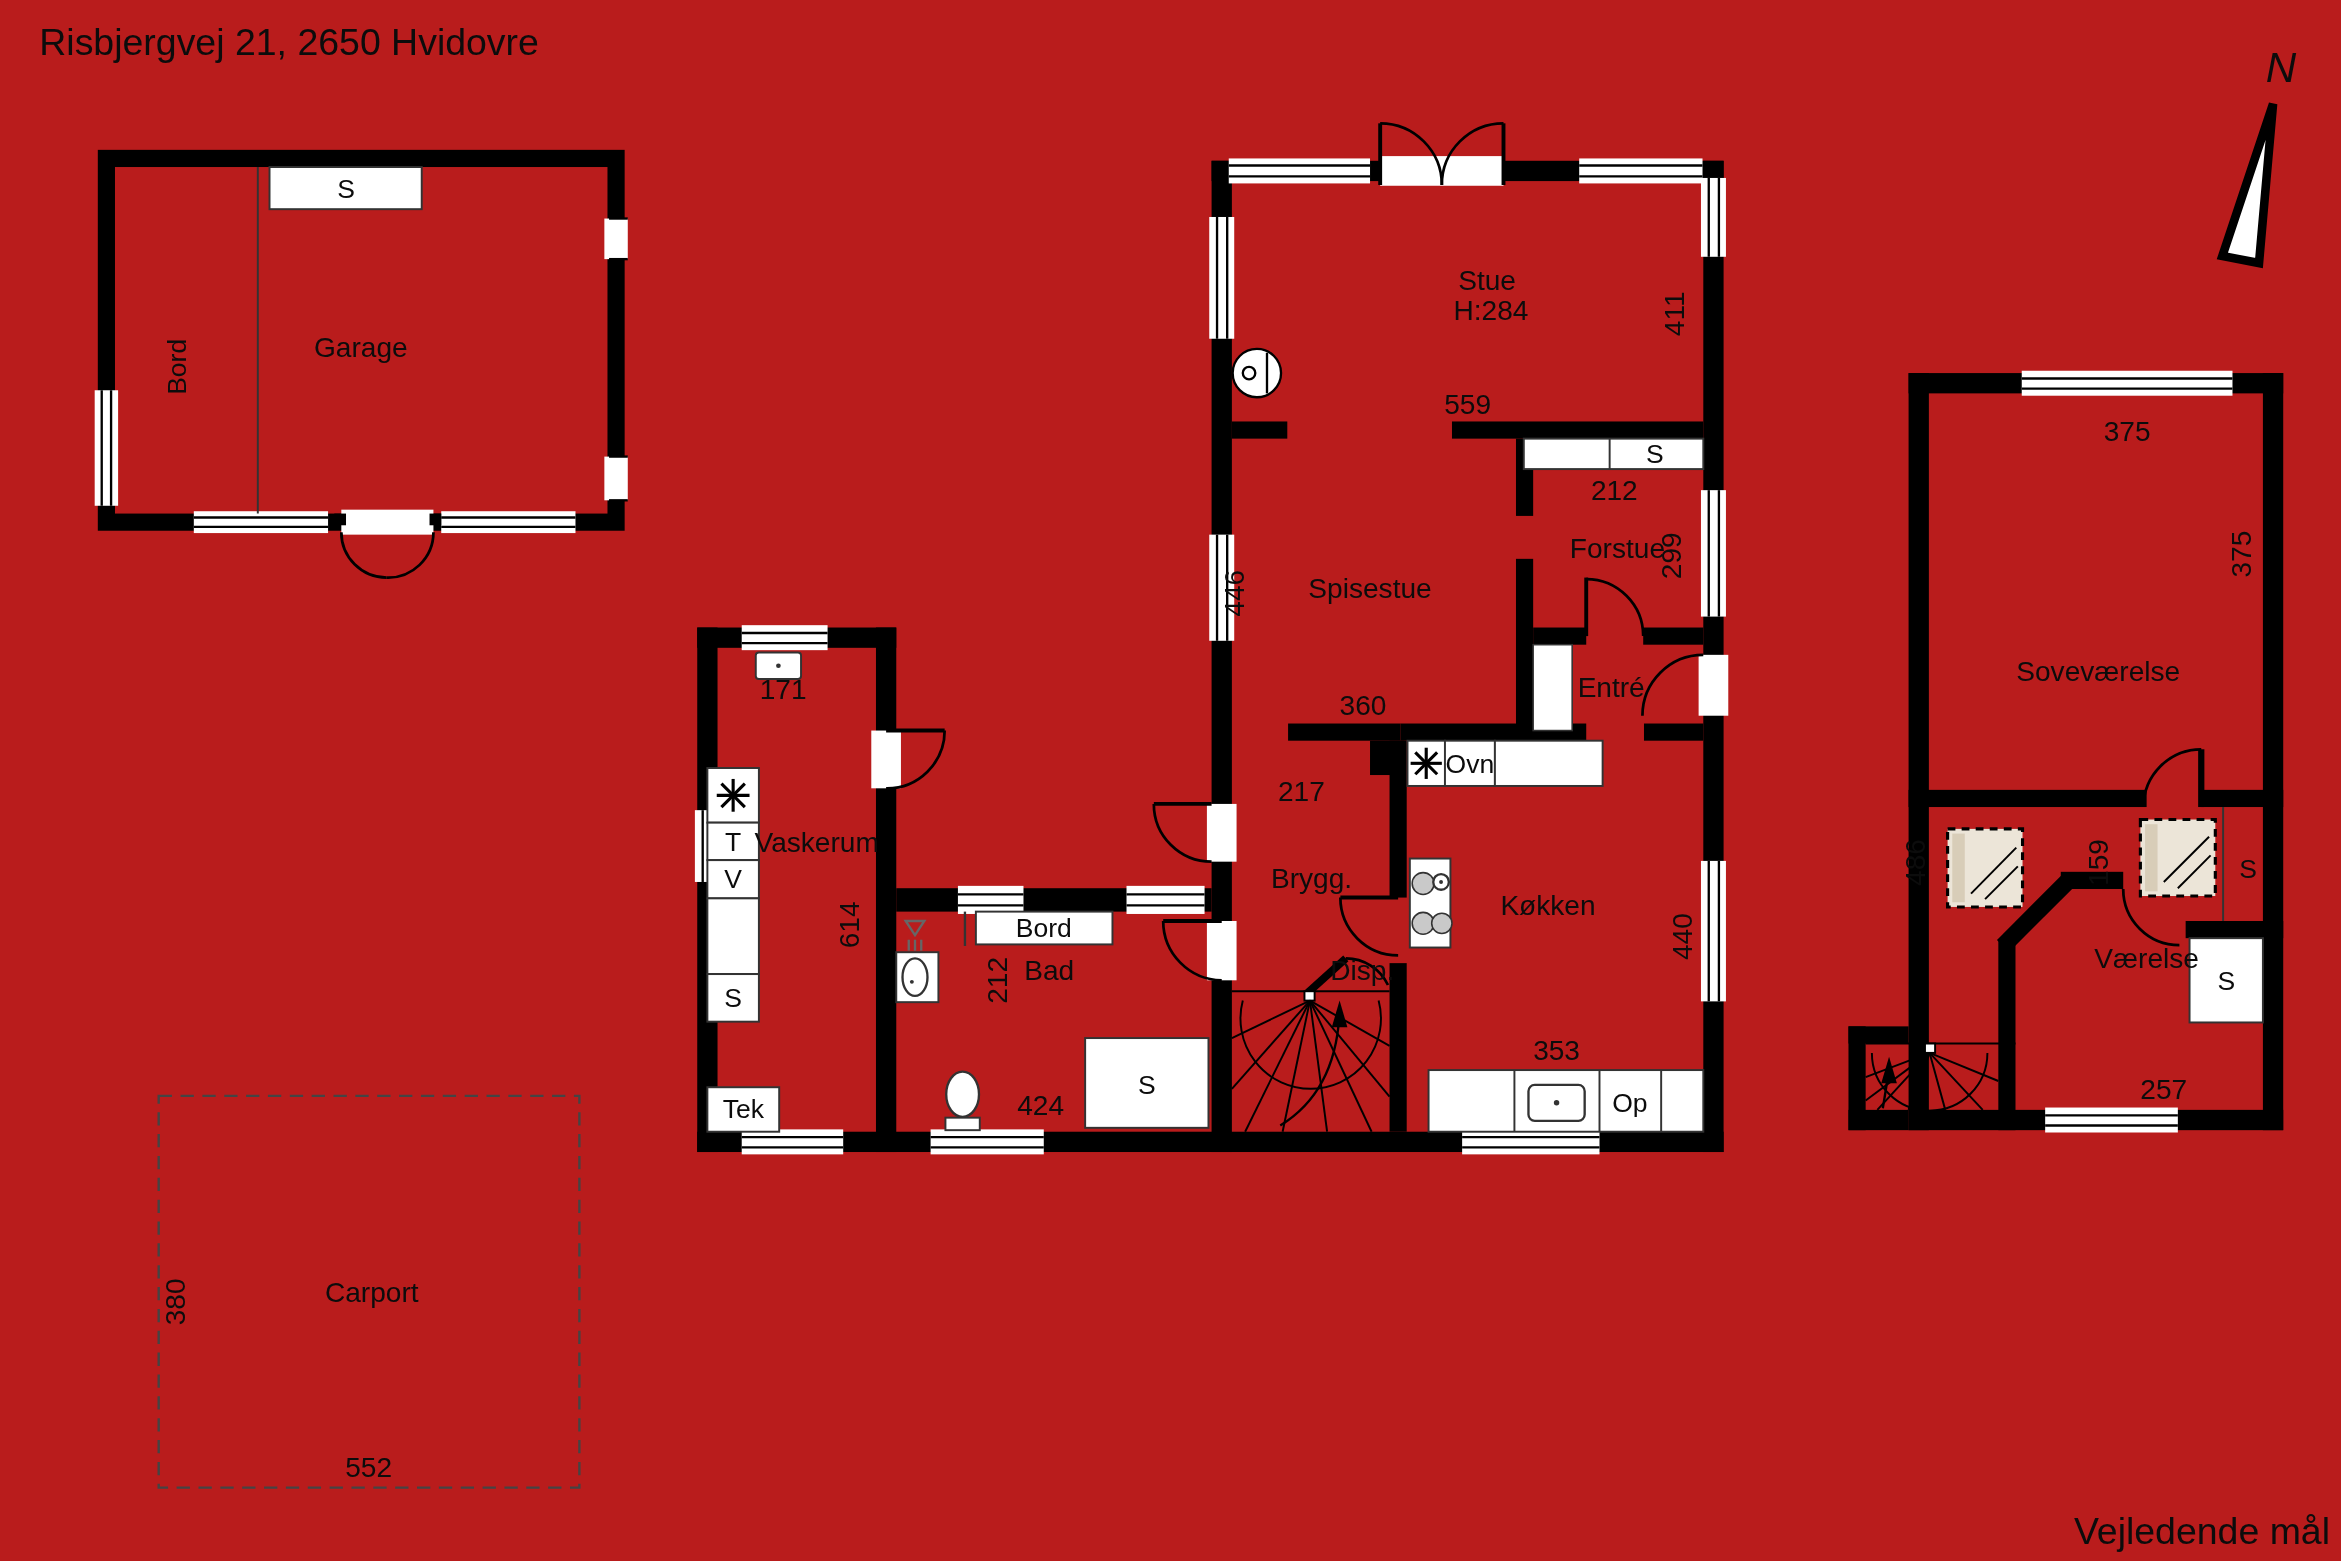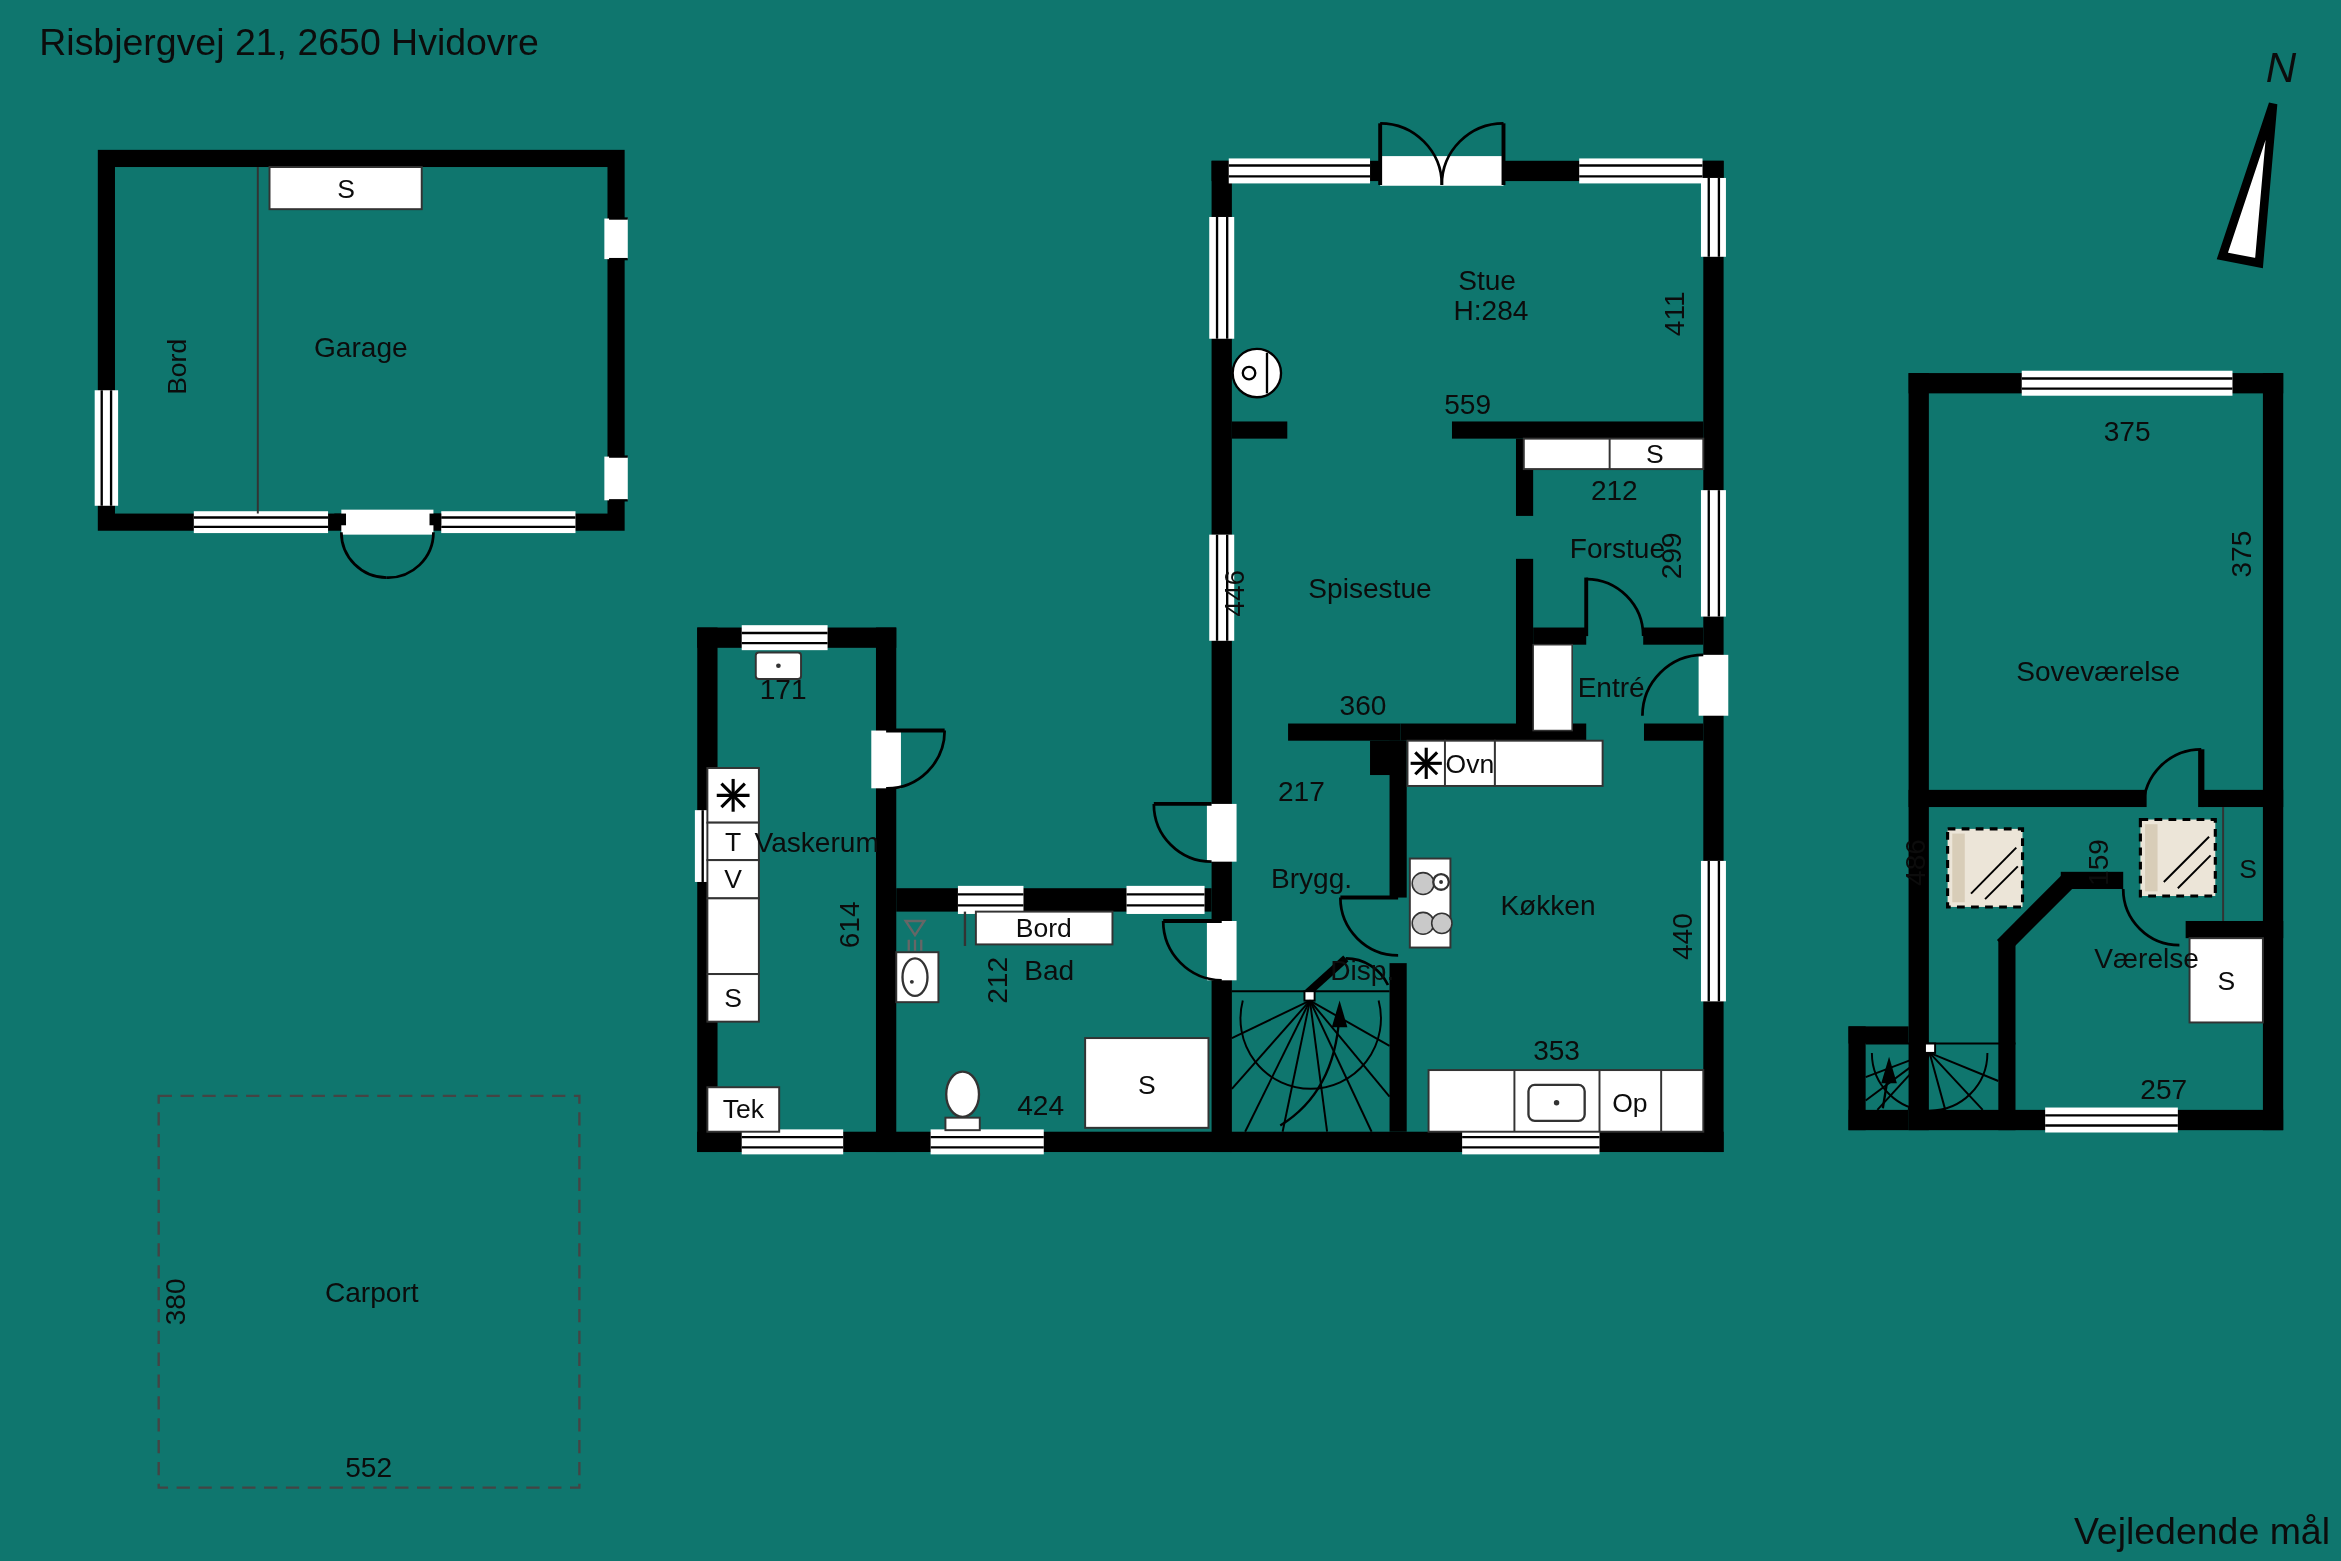--- a/index.html
+++ b/index.html
@@ -1,16 +1,16 @@
 <!DOCTYPE html>
 <html style="font-size:12.5px"><head>
 <meta charset="utf-8">
 <style>
   html,body{margin:0;padding:0;background:#ffffff;}
-  #stage{position:relative;width:2342px;height:1561px;background:#0f766e;
+  #stage{position:relative;width:2342px;height:1561px;background:#b91c1c;
          font-family:"Liberation Sans", sans-serif;}
   svg{position:absolute;left:0;top:0;}
   .room{font-size:36px;fill:#0c0c0c;}
   .dim{font-size:36px;fill:#0c0c0c;}
   .small{font-size:34px;fill:#0c0c0c;}
   .title{font-size:48px;fill:#0c0c0c;}
   .north{font-size:54px;font-style:italic;fill:#0c0c0c;}
   text{text-anchor:middle;}
 </style>
 </head>

